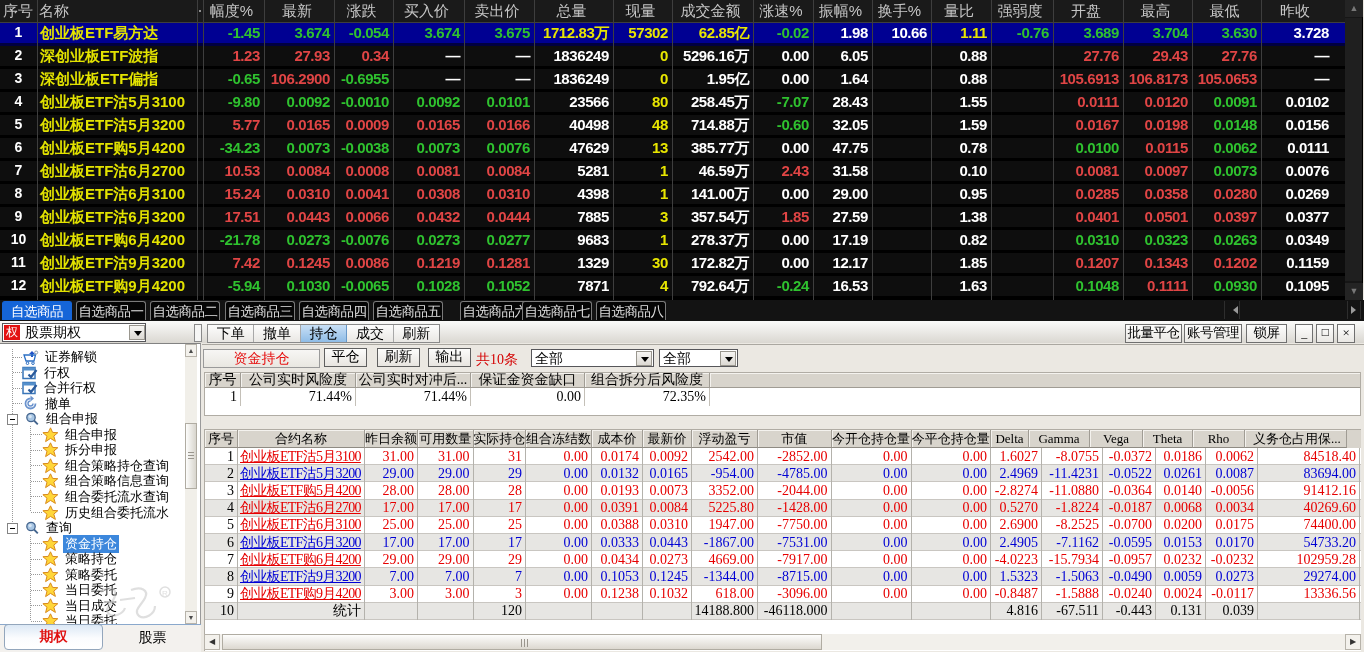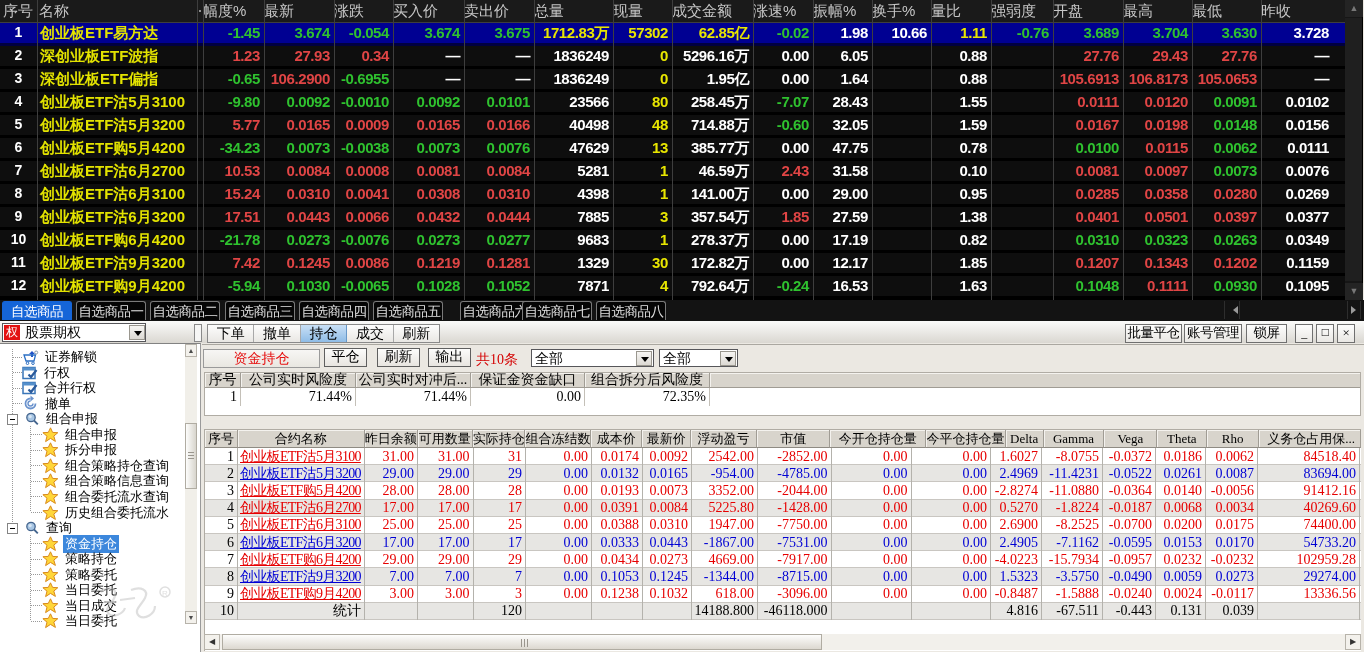--- a/index.html
+++ b/index.html
@@ -1,19 +1,19 @@
 <!DOCTYPE html>
 <html><head><meta charset="utf-8"><style>
 *{margin:0;padding:0;box-sizing:border-box}
 body{width:1364px;height:652px;overflow:hidden;font-family:"Liberation Sans",sans-serif}
 #root{position:relative;width:1364px;height:652px;background:#ebe8e2;overflow:hidden}
 
 #quote{position:absolute;left:0;top:0;width:1345px;height:300px;background:#000}
 .qhead{position:relative;display:flex;height:23px;background:#1a1a1a;border-bottom:1px solid #3e3e3e;color:#c6c6c6;font-size:15px;line-height:21px}
-.qc{text-align:left;padding-right:4px}
+.qc{text-align:center;padding-right:4px}
 .qrow{position:relative;display:flex;height:23px;background:#0e0e0e;border-bottom:3px solid #000;color:#fff;font-weight:bold;font-size:15px;line-height:19px}
 .qrow.qsel{background:#000092;border-bottom:3px solid #000040}
 .qn{text-align:center;font-size:14px}
 .qname{color:#e3e300;padding-left:3px;white-space:nowrap;overflow:hidden}
 .qv{text-align:right;padding-right:4px;letter-spacing:-0.4px}
 .w{color:#ffffff}.y{color:#e8e600}.g{color:#2fc22f}.r{color:#e04545}
 .qline{position:absolute;top:0;width:1px;height:300px;background:#3e3e3e;z-index:5}
 #qsb{position:absolute;left:1345px;top:0;width:18px;height:300px;background:#161616;border-right:1px solid #000}
 .qsbtn{position:absolute;left:0;width:18px;height:17px;background:#242424;color:#777;font-size:9px;text-align:center;line-height:17px}
 
@@ -589,20 +589,25 @@
       </svg></div>
     <div id="lscroll">
       <div class="sbtn" style="top:0">▲</div>
       <div class="sbtn" style="top:267px">▼</div>
       <div id="lthumb">
         <div style="margin:28px 2px 0;height:1px;background:#9a968e"></div>
         <div style="margin:2px 2px 0;height:1px;background:#9a968e"></div>
         <div style="margin:2px 2px 0;height:1px;background:#9a968e"></div>
       </div>
     </div>
+    <div id="ltabs">
+      <div class="bluetop"></div>
+      <div class="ltab1">期权</div>
+      <div class="ltab2">股票</div>
+    </div>
     <div id="rpanel">
       <div style="position:absolute;left:0;top:1px;width:1162px;height:1px;background:#aaa7a0"></div>
       <div id="rtop">
         <div id="rtab1">资金持仓</div>
         <div class="rbtn" style="left:122px;width:43px">平仓</div>
         <div class="rbtn" style="left:175px;width:43px">刷新</div>
         <div class="rbtn" style="left:226px;width:43px">输出</div>
         <div id="cnt">共10条</div>
         <div class="combo" style="left:329px;width:123px">
           <span class="ct">全部</span>
@@ -635,21 +640,21 @@
           <div class="t2hc" style="width:33.0px">序号</div>
           <div class="t2hc" style="width:127.0px">合约名称</div>
           <div class="t2hc" style="width:53.0px">昨日余额</div>
           <div class="t2hc" style="width:55.5px">可用数量</div>
           <div class="t2hc" style="width:52.5px">实际持仓</div>
           <div class="t2hc" style="width:66.0px">组合冻结数</div>
           <div class="t2hc" style="width:51.0px">成本价</div>
           <div class="t2hc" style="width:49.0px">最新价</div>
           <div class="t2hc" style="width:66.0px">浮动盈亏</div>
           <div class="t2hc" style="width:73.5px">市值</div>
-          <div class="t2hc" style="width:96px">今开仓持仓量</div>
+          <div class="t2hc" style="width:80.0px">今开仓持仓量</div>
           <div class="t2hc" style="width:79.5px">今平仓持仓量</div>
           <div class="t2hc" style="width:38px">Delta</div>
           <div class="t2hc" style="width:61.0px">Gamma</div>
           <div class="t2hc" style="width:53.0px">Vega</div>
           <div class="t2hc" style="width:50.0px">Theta</div>
           <div class="t2hc" style="width:52.0px">Rho</div>
           <div class="t2hc" style="width:102.0px;justify-content:flex-start;padding-left:8px">义务仓占用保...</div>
         </div>
         <div class="t2row">
           <div class="t2c num k" style="width:33px">1</div>
@@ -814,21 +819,21 @@
           <div class="t2c num b" style="width:55.5px">7.00</div>
           <div class="t2c num b" style="width:52.5px">7</div>
           <div class="t2c num b" style="width:66.0px">0.00</div>
           <div class="t2c num b" style="width:51.0px">0.1053</div>
           <div class="t2c num b" style="width:49.0px">0.1245</div>
           <div class="t2c num b" style="width:66.0px">-1344.00</div>
           <div class="t2c num b" style="width:73.5px">-8715.00</div>
           <div class="t2c num b" style="width:80.0px">0.00</div>
           <div class="t2c num b" style="width:79.5px">0.00</div>
           <div class="t2c num b" style="width:51.0px">1.5323</div>
-          <div class="t2c num b" style="width:61.0px">-3.5750</div>
+          <div class="t2c num b" style="width:61.0px">-1.5063</div>
           <div class="t2c num b" style="width:53.0px">-0.0490</div>
           <div class="t2c num b" style="width:50.0px">0.0059</div>
           <div class="t2c num b" style="width:52.0px">0.0273</div>
           <div class="t2c num b" style="width:102.0px">29274.00</div>
         </div>
         <div class="t2row">
           <div class="t2c num k" style="width:33px">9</div>
           <div class="t2c r" style="width:127px;justify-content:flex-start;padding-left:2px">
             <span class="u">创业板ETF购9月4200</span>
           </div>

